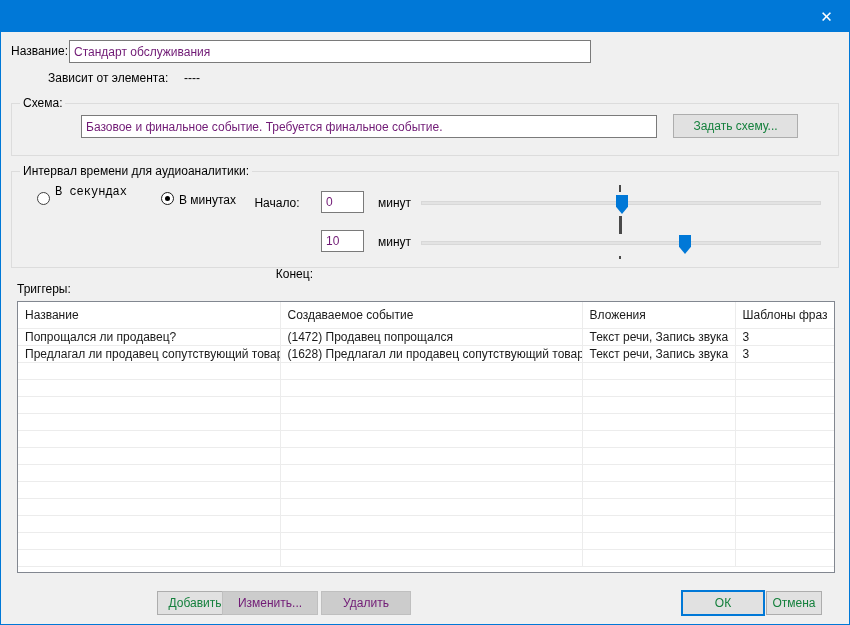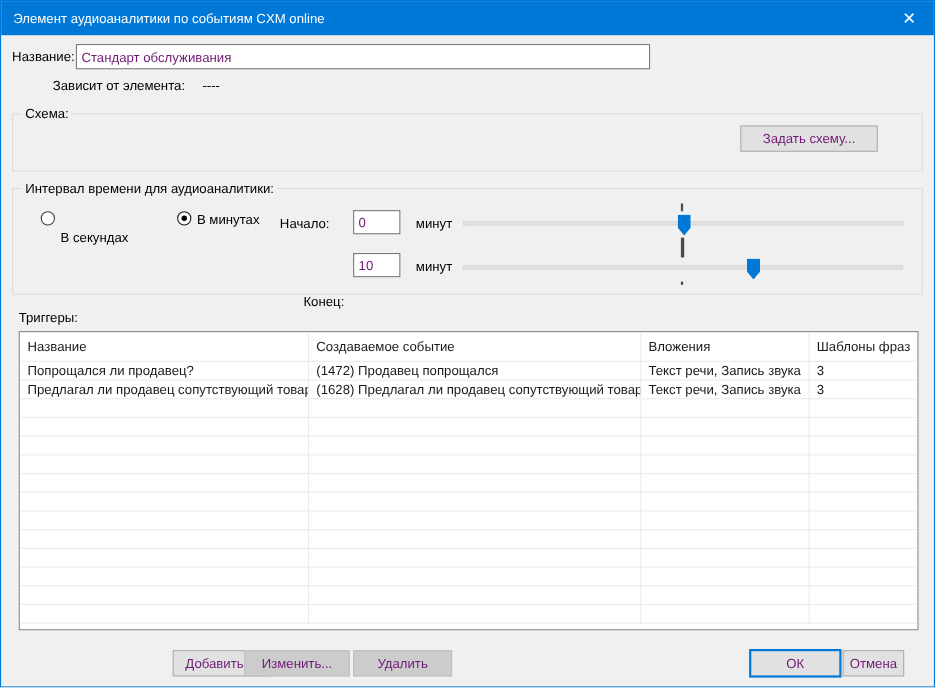--- a/index.html
+++ b/index.html
@@ -24,21 +24,21 @@
     position:absolute; background:#fff; border:1px solid #7a7a7a;
     font-family:"Liberation Sans","DejaVu Sans",sans-serif; font-size:12px;
     padding:0 4px; color:#701a75;
   }
   fieldset.grp {
     position:absolute; border:1px solid #dcdcdc; background:transparent;
   }
   fieldset.grp legend { margin-left:8px; padding:0 3px; font-size:12px; line-height:13px; }
   .btn {
     position:absolute; background:#e1e1e1; border:1px solid #adadad;
-    font-family:"Liberation Sans","DejaVu Sans",sans-serif; font-size:12px; color:#701a75;
+    font-family:"Liberation Sans","DejaVu Sans",sans-serif; font-size:12px; color:#15803d;
     display:flex; align-items:center; justify-content:center; cursor:default;
   }
   .btn.default { border:2px solid #0078d7; }
   .btn.disabled { background:#cccccc; border:1px solid #bfbfbf; color:#701a75; }
   .radio-circle {
     position:absolute; width:13px; height:13px; border-radius:50%;
     border:1px solid #404040; background:#fff;
   }
   .radio-circle.checked { border-color:#1a1a1a; }
   .radio-circle.checked::after {
@@ -67,44 +67,44 @@
   table.triggers th { height:26px; }
   table.triggers td { height:17px; }
   table.triggers th:last-child, table.triggers td:last-child { border-right:none; }
 </style>
 </head>
 <body>
 
 <div class="dialog">
 
   <div class="titlebar">
-    <span class="title">Элемент аудиоаналитики по событиям CXM online</span>
     <div class="close-btn">
       <span>✕</span>
     </div>
   </div>
 
   <div class="lbl" style="left:10px; top:43px;">Название:</div>
   <input class="tb" style="left: 68px; top: 39px; width: 522px; height: 23px;" value="Стандарт обслуживания">
 
   <div class="lbl" style="left:47px; top:70px;">Зависит от элемента:</div>
   <div class="lbl" style="left:183px; top:70px;">----</div>
 
   <fieldset class="grp" style="left:10px; top:96px; width:828px; height:59px;">
     <legend>Схема:</legend>
   </fieldset>
+  <input class="tb" style="left: 80px; top: 114px; width: 576px; height: 23px;" value="Базовое и финальное событие. Требуется финальное событие.">
   <div class="btn" style="left:672px; top:113px; width:125px; height:24px;">Задать схему...</div>
 
   <fieldset class="grp" style="left:10px; top:164px; width:828px; height:103px;">
     <legend>Интервал времени для аудиоаналитики:</legend>
   </fieldset>
 
   <div>
     <span class="radio-circle" style="left:36px; top:191px;"></span>
-    <span class="lbl" style="left:54px; top:208px;">В секундах</span>
+    <span class="lbl" style="left:54px; top:184px;font-family:Liberation Mono, monospace;">В секундах</span>
   </div>
   <div>
     <span class="radio-circle checked" style="left:160px; top:191px;"></span>
     <span class="lbl" style="left:178px; top:192px;">В минутах</span>
   </div>
 
 
   <div class="lbl" style="left:240px; top:195px; width:72px; text-align:center;">Начало:</div>
   <input class="tb" style="left: 320px; top: 190px; width: 43px; height: 22px;" value="0">
   <div class="lbl" style="left:377px; top:195px;">минут</div>

